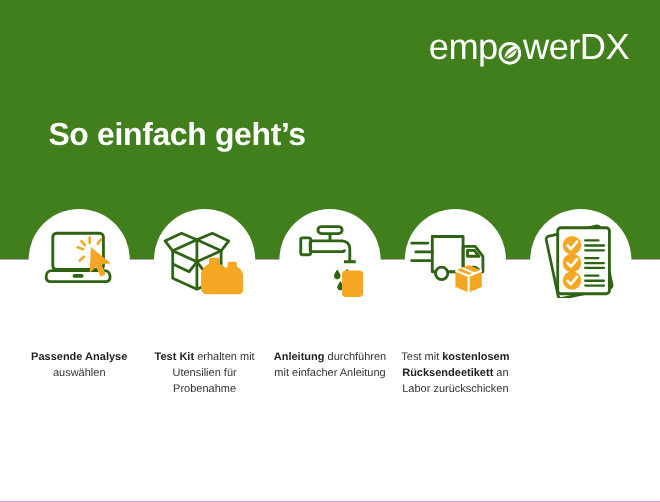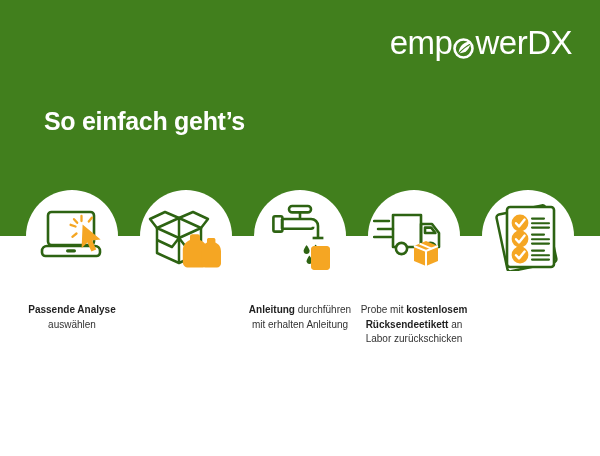--- a/index.html
+++ b/index.html
@@ -53,21 +53,21 @@
     top: 0;
   }
   .logo .dx {
     letter-spacing: -0.5px;
   }
   .headline {
     position: absolute;
     left: 44px;
     top: 108px;
     color: #ffffff;
-    font-size: 25px;
+    font-size: 29px;
     font-weight: bold;
     letter-spacing: -0.3px;
     line-height: 1.1;
   }
 
   .steps {
     position: absolute;
     left: 0;
     top: 190px;
     width: 600px;
@@ -93,21 +93,21 @@
     background: #ffffff;
     display: flex;
     align-items: center;
     justify-content: center;
     z-index: 2;
   }
   .step-circle svg {
     display: block;
   }
   .step-caption {
-    margin-top: 21px;
+    margin-top: 36px;
     text-align: center;
     font-size: 10px;
     line-height: 1.45;
     color: #333333;
     z-index: 3;
     position: relative;
   }
   .step-caption b {
     font-weight: bold;
     color: #1f1f1f;
@@ -177,20 +177,23 @@
               <path d="M9 26 L2 17 L17 10 L31 16"></path>
               <path d="M53 26 L60 17 L45 10 L31 16"></path>
               <path d="M31 36 L24 45 L9 38"></path>
               <path d="M31 36 L38 45 L53 38"></path>
             </g>
             <path d="M42 38 L42 34.4 C42 33.2 43 32.3 44.2 32.3 L49.8 32.3 C51 32.3 52 33.2 52 34.4 L52 38 C56.4 39.8 59.2 43.6 59.2 48.4 L59.2 60.2 C59.2 63.2 56.8 65.6 53.8 65.6 L40.2 65.6 C37.2 65.6 34.8 63.2 34.8 60.2 L34.8 48.4 C34.8 43.6 37.6 39.8 42 38 Z" fill="#f5a623"></path>
             <path d="M59 40.6 L59 37.6 C59 36.6 59.8 35.9 60.8 35.9 L65.6 35.9 C66.6 35.9 67.4 36.6 67.4 37.6 L67.4 40.6 C70.8 42.1 73 45.2 73 49.2 L73 61.6 C73 63.8 71.2 65.6 69 65.6 L57.4 65.6 C55.2 65.6 53.4 63.8 53.4 61.6 L53.4 49.2 C53.4 45.2 55.6 42.1 59 40.6 Z" fill="#f5a623"></path>
           </svg>
         </span>
       </div>
+      <div class="step-caption">
+        <b>Test Kit</b><span> erhalten mit Utensilien für Probenahme</span>
+      </div>
     </div>
 
     <div class="step">
       <div class="step-circle">
         <span>
           <svg width="70" height="68" viewBox="0 0 70 68" aria-hidden="true">
             <g fill="none" stroke="#2d6312" stroke-width="2.6" stroke-linejoin="round">
               <rect x="24" y="4" width="22" height="6.4" rx="3.2"></rect>
               <path d="M35 10.4 L35 17"></path>
               <path d="M17 17 L46 17 C50 17 53 20 53 24 L53 36"></path>
@@ -200,21 +203,21 @@
               <path d="M47.6 36 L58.4 36"></path>
             </g>
             <path d="M41.6 43 C41.6 43 38.6 46.8 38.6 49 C38.6 50.7 40 52 41.6 52 C43.2 52 44.6 50.7 44.6 49 C44.6 46.8 41.6 43 41.6 43 Z" fill="#2d6312"></path>
             <path d="M50.6 42.4 C50.6 42.4 47.8 46 47.8 48 C47.8 49.6 49 50.8 50.6 50.8 C52.1 50.8 53.4 49.6 53.4 48 C53.4 46 50.6 42.4 50.6 42.4 Z" fill="#2d6312"></path>
             <path d="M44.4 53.6 C44.4 53.6 41.6 57.2 41.6 59.2 C41.6 60.8 42.9 62 44.4 62 C46 62 47.2 60.8 47.2 59.2 C47.2 57.2 44.4 53.6 44.4 53.6 Z" fill="#2d6312"></path>
             <path d="M49 44 L62 44 C63.6 44 65 45.4 65 47 L65 65 C65 66.6 63.6 68 62 68 L49 68 C47.4 68 46 66.6 46 65 L46 47 C46 45.4 47.4 44 49 44 Z" fill="#f5a623"></path>
           </svg>
         </span>
       </div>
       <div class="step-caption">
-        <b>Anleitung</b><span> durchführen mit erhalten Anleitung</span>
+        <b>Anleitung</b><span> durchführen mit einfacher Anleitung</span>
       </div>
     </div>
 
     <div class="step">
       <div class="step-circle">
         <span>
           <svg width="82" height="66" viewBox="0 0 82 66" aria-hidden="true">
             <g stroke="#2d6312" stroke-width="2.5" stroke-linecap="round" fill="none">
               <line x1="1" y1="18" x2="16" y2="18"></line>
               <line x1="5" y1="26" x2="20" y2="26"></line>
@@ -230,21 +233,21 @@
               <circle cx="57.5" cy="45.5" r="5.6"></circle>
             </g>
             <path d="M41 43 L53 38 L65 43 L65 58 L53 63 L41 58 Z" fill="#f5a623"></path>
             <path d="M41 43 L53 48 L65 43" fill="none" stroke="#ffffff" stroke-width="2"></path>
             <path d="M53 48 L53 63" fill="none" stroke="#ffffff" stroke-width="2"></path>
             <path d="M46.6 40.6 L58.6 45.6" fill="none" stroke="#ffffff" stroke-width="1.8"></path>
           </svg>
         </span>
       </div>
       <div class="step-caption">
-        <span>Probe mit </span><b>kostenlosem Rücksendeetikett</b><span> an Labor zurückschicken</span>
+        <span>Test mit </span><b>kostenlosem Rücksendeetikett</b><span> an Labor zurückschicken</span>
       </div>
     </div>
 
     <div class="step">
       <div class="step-circle">
         <span>
           <svg width="74" height="70" viewBox="0 0 74 70" aria-hidden="true">
             <g transform="rotate(-12 37 35)">
               <rect x="10" y="8" width="50" height="58" rx="3" fill="#ffffff" stroke="#2d6312" stroke-width="2.5"></rect>
             </g>

